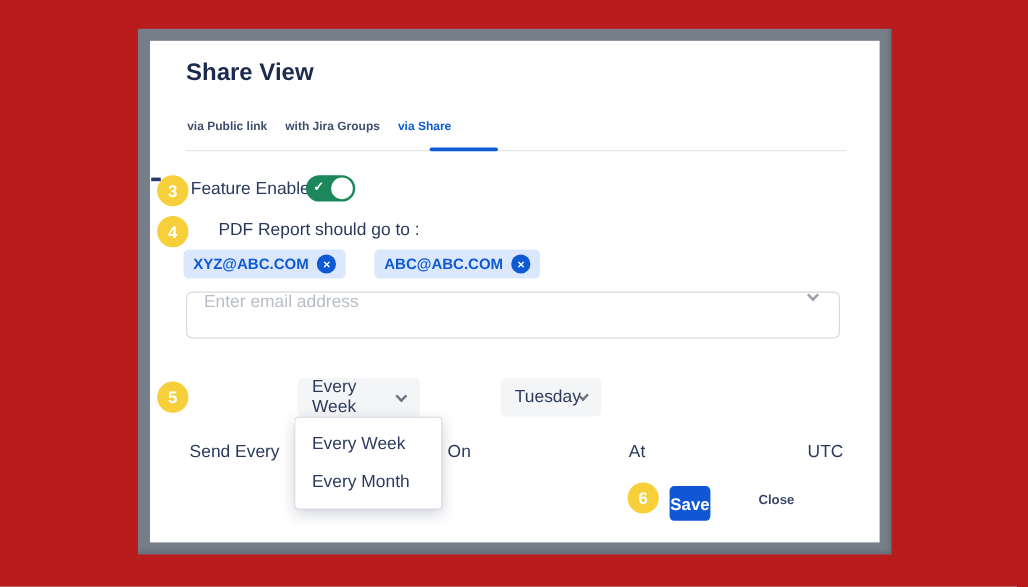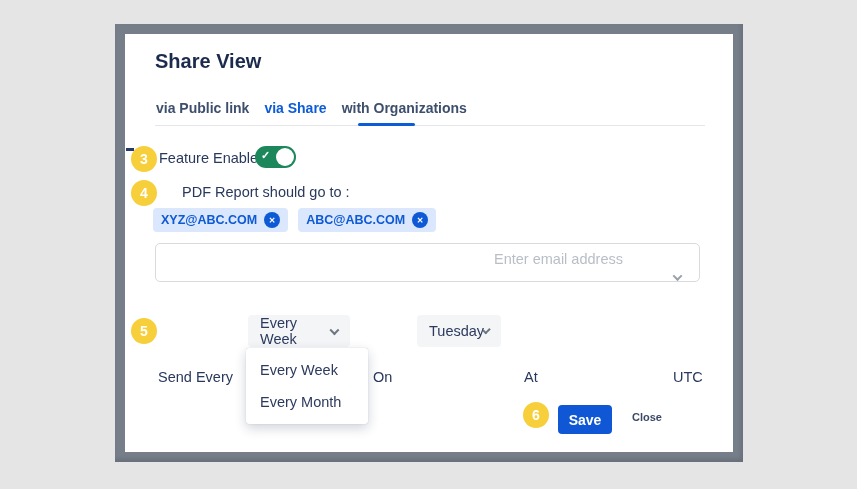--- a/index.html
+++ b/index.html
@@ -1,32 +1,32 @@
 <!DOCTYPE html>
 <html><head>
 <meta charset="utf-8">
 <style>
   * { margin:0; padding:0; box-sizing:border-box; }
   html,body { width:857px; height:489px; }
   body { font-family:"Liberation Sans", sans-serif; background:#a6cded; overflow:hidden; }
 
-  .scene { position:relative; width:857px; height:489px; background:#e5e5e5; }
+  .scene { position:relative; width:857px; height:489px; background:#b91c1c; }
 
   .frame { position:absolute; left:115px; top:24px; width:628px; height:438px;
            background:#767e8a; padding:10px;
            box-shadow:inset -2px -3px 4px rgba(0,0,0,0.12); }
 
   .modal { position:relative; width:100%; height:100%; background:#ffffff; }
 
   .cursor-dash { position:absolute; left:1px; top:114px; width:8px; height:3px; background:#27386b; }
 
   .title { position:absolute; left:30px; top:16px; font-size:20px; font-weight:700; color:#1b2a4d; }
 
   .tabs { position:absolute; left:31px; top:66px; display:flex; gap:15px; }
-  .tab { font-size:14px; font-weight:700; color:#3e4f6d; cursor:pointer; padding-bottom:8px; }
+  .tab { font-size:10px; font-weight:700; color:#3e4f6d; cursor:pointer; padding-bottom:8px; }
   .tab.active { color:#0b5cd6; }
 
   .tab-divider { position:absolute; left:30px; top:91px; width:550px; height:1px; background:#e4e6ea; }
   .tab-underline { position:absolute; left:233px; top:89px; width:57px; height:3px; background:#0b5cd6; border-radius:2px; }
 
   .badge { position:absolute; width:26px; height:26px; border-radius:50%; background:#f6cf3a;
            color:#ffffff; font-size:14px; font-weight:700; display:flex; align-items:center; justify-content:center; }
   .badge-3 { left:6px;  top:112px; }
   .badge-4 { left:6px;  top:146px; }
   .badge-5 { left:6px;  top:284px; }
@@ -34,29 +34,29 @@
 
   .row-label { position:absolute; font-size:14.5px; font-weight:400; color:#29395c; }
   .feature-label { left:34px; top:116px; }
   .pdf-label     { left:34px; top:150px;margin-left:23px; }
 
   .toggle { position:absolute; left:130px; top:112px; width:41px; height:22px; border-radius:12px;
             background:#1b875b; cursor:pointer; }
   .toggle .check { position:absolute; left:6px; top:3px; color:#ffffff; font-size:11px; font-weight:700; }
   .toggle .knob  { position:absolute; right:2px; top:2px; width:18px; height:18px; border-radius:50%; background:#ffffff; }
 
-  .chips { position:absolute; left:28px; top:174px; display:flex; gap:10px; }
+  .chips { position:absolute; left:28px; top:174px; display:flex; gap:24px; }
   .chip { display:flex; align-items:center; gap:7px; background:#dbe7fd; border-radius:4px;
           padding:4px 8px; font-size:12.5px; font-weight:700; color:#0d5ad4; }
   .chip-x { width:16px; height:16px; border-radius:50%; background:#0d5ad4; color:#ffffff;
             font-size:8px; font-weight:700; display:flex; align-items:center; justify-content:center; cursor:pointer; }
 
   .email-box { position:absolute; left:30px; top:209px; width:545px; height:39px;
                border:1px solid #d8dade; border-radius:5px; background:#ffffff;
-               display:flex; align-items:flex-end; padding:0 18px 0 14px;flex-direction:column; }
+               display:flex; align-items:flex-start; padding:0 18px 0 14px; }
   .email-box input { flex:1; border:none; outline:none; font-size:14.5px; color:#29395c;
                      font-family:"Liberation Sans", sans-serif; background:transparent; }
   .email-box input::placeholder { color:#b9bec6; }
 
   .chev { display:inline-block; width:7px; height:7px; border-right:2px solid #6e7682;
           border-bottom:2px solid #6e7682; transform:rotate(45deg) translate(-1px,-1px); }
   .chev.light { border-color:#9aa1aa; }
 
   .sched-label { position:absolute; font-size:14.5px; color:#29395c; top:290px;margin-top:45px; }
   .send-every-label { left:33px; }
@@ -69,41 +69,41 @@
           font-size:14.5px; color:#2c3a5e; cursor:pointer; }
   .pill-freq { left:123px; width:102px; }
   .pill-day  { left:292px; width:84px;justify-content:space-between; }
   .pill-time { left:438px; width:86px; }
 
   .menu { position:absolute; left:121px; top:314px; width:122px; background:#ffffff;
           border-radius:3px; box-shadow:0 4px 12px rgba(9,30,66,0.20), 0 0 1px rgba(9,30,66,0.25);
           padding:6px 0; }
   .menu-item { padding:8px 14px; font-size:14.5px; color:#2c3a5e; cursor:pointer; }
 
-  .save-btn { position:absolute; left:433px; top:371px; width:54px; height:29px;
+  .save-btn { position:absolute; left:433px; top:371px; width:34px; height:29px;
               background:#0f57d4; color:#ffffff; border:none; border-radius:4px;
               font-size:14px; font-weight:600; font-family:"Liberation Sans", sans-serif; cursor:pointer; }
   .close-link { position:absolute; left:507px; top:377px; font-size:11px; font-weight:600;
                 color:#3a4a66; cursor:pointer; }
 </style>
 </head>
 <body>
 
 <div class="scene">
   <div class="frame">
     <div class="modal">
 
       <div class="cursor-dash"></div>
 
       <div class="title">Share View</div>
 
       <div class="tabs">
         <div class="tab">via Public link</div>
+        <div class="tab">with Jira Groups</div>
         <div class="tab active">via Share</div>
-        <div class="tab">with Organizations</div>
       </div>
       <div class="tab-divider"></div>
       <div class="tab-underline"></div>
 
       <div class="badge badge-3">3</div>
       <div class="row-label feature-label">Feature Enable</div>
       <div class="toggle">
         <span class="check">✓</span>
         <span class="knob"></span>
       </div>

